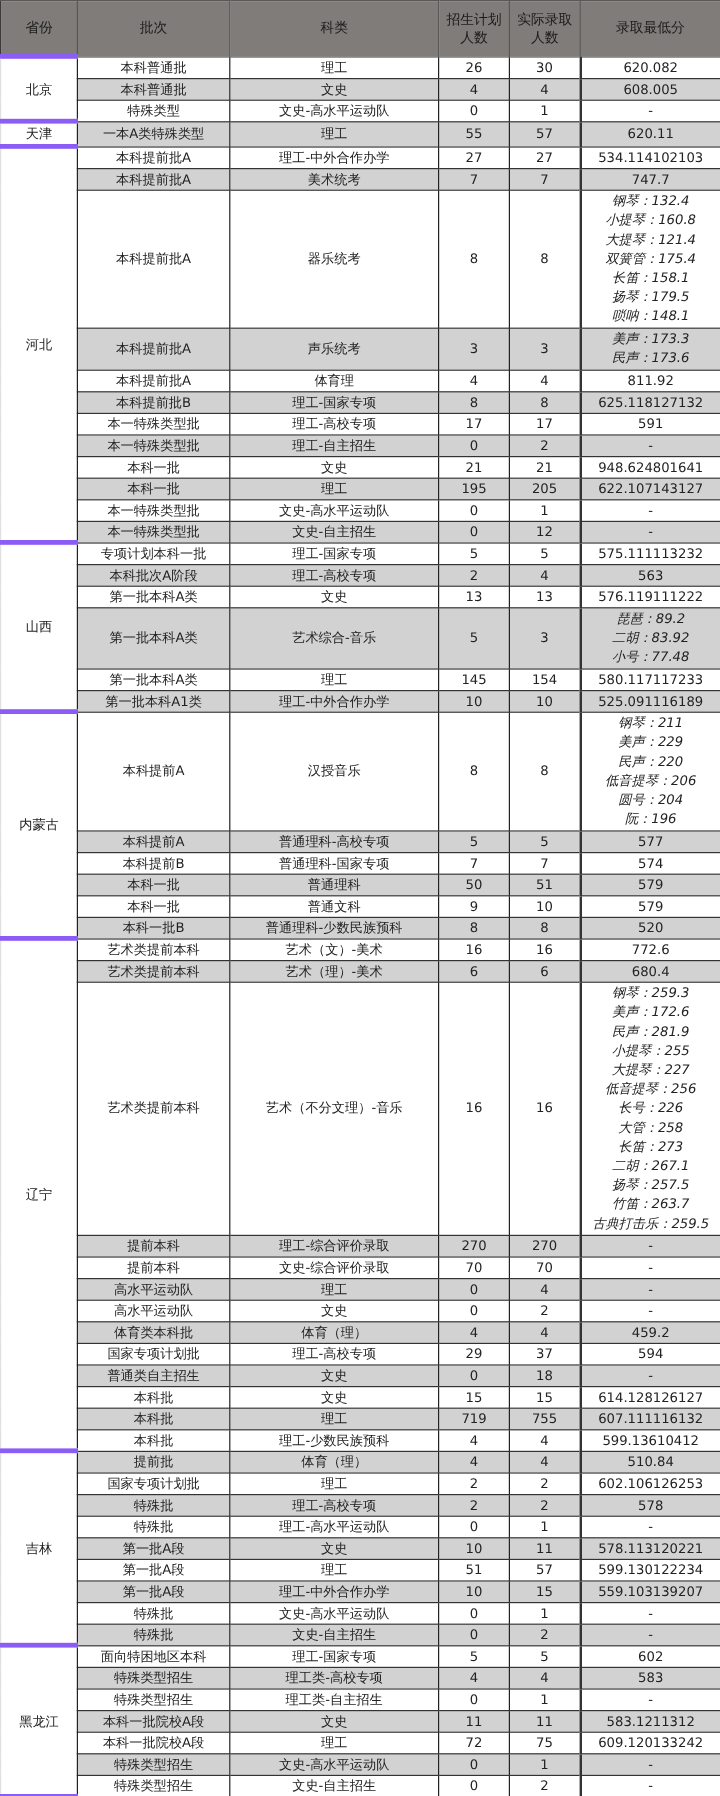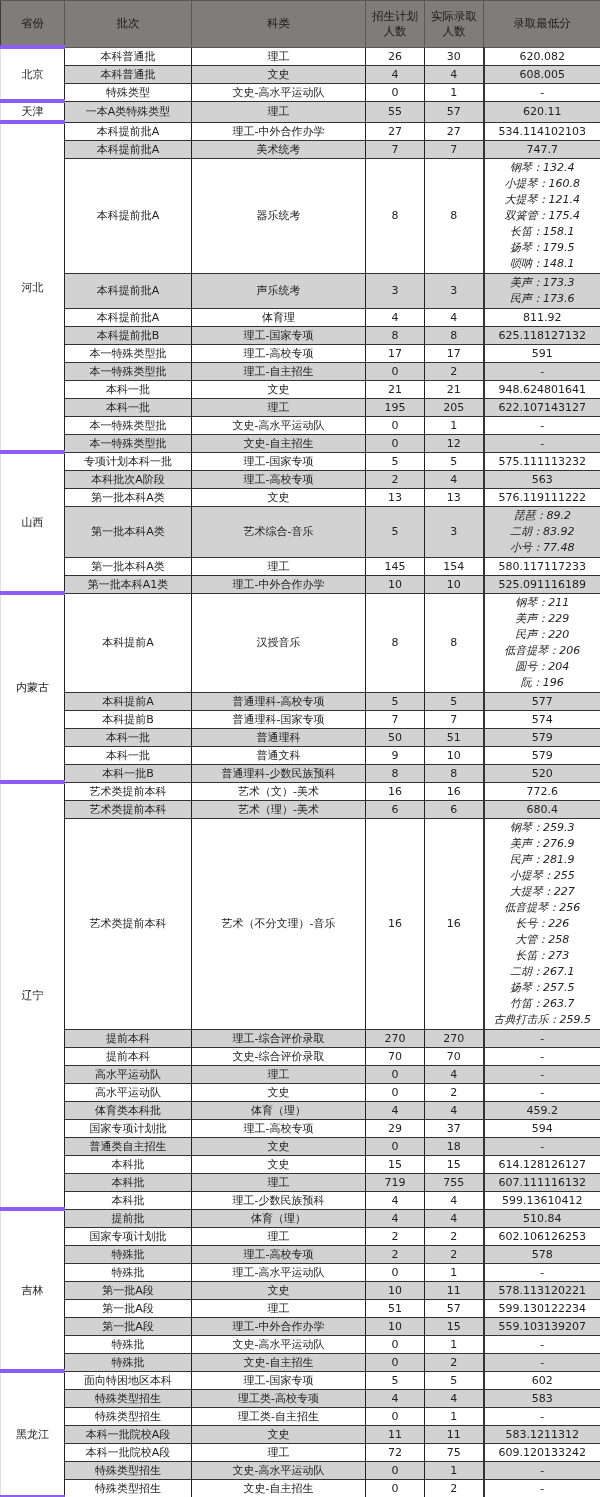--- a/index.html
+++ b/index.html
@@ -315,21 +315,21 @@
         <td class="cell">6</td>
         <td class="cell score">680.4</td>
       </tr>
       <tr class="plain">
         <td class="cell">艺术类提前本科</td>
         <td class="cell">艺术（不分文理）-音乐</td>
         <td class="cell">16</td>
         <td class="cell">16</td>
         <td class="cell score multi">
           <span>钢琴：259.3</span>
-          <span>美声：276.9</span>
+          <span>美声：172.6</span>
           <span>民声：281.9</span>
           <span>小提琴：255</span>
           <span>大提琴：227</span>
           <span>低音提琴：256</span>
           <span>长号：226</span>
           <span>大管：258</span>
           <span>长笛：273</span>
           <span>二胡：267.1</span>
           <span>扬琴：257.5</span>
           <span>竹笛：263.7</span>

